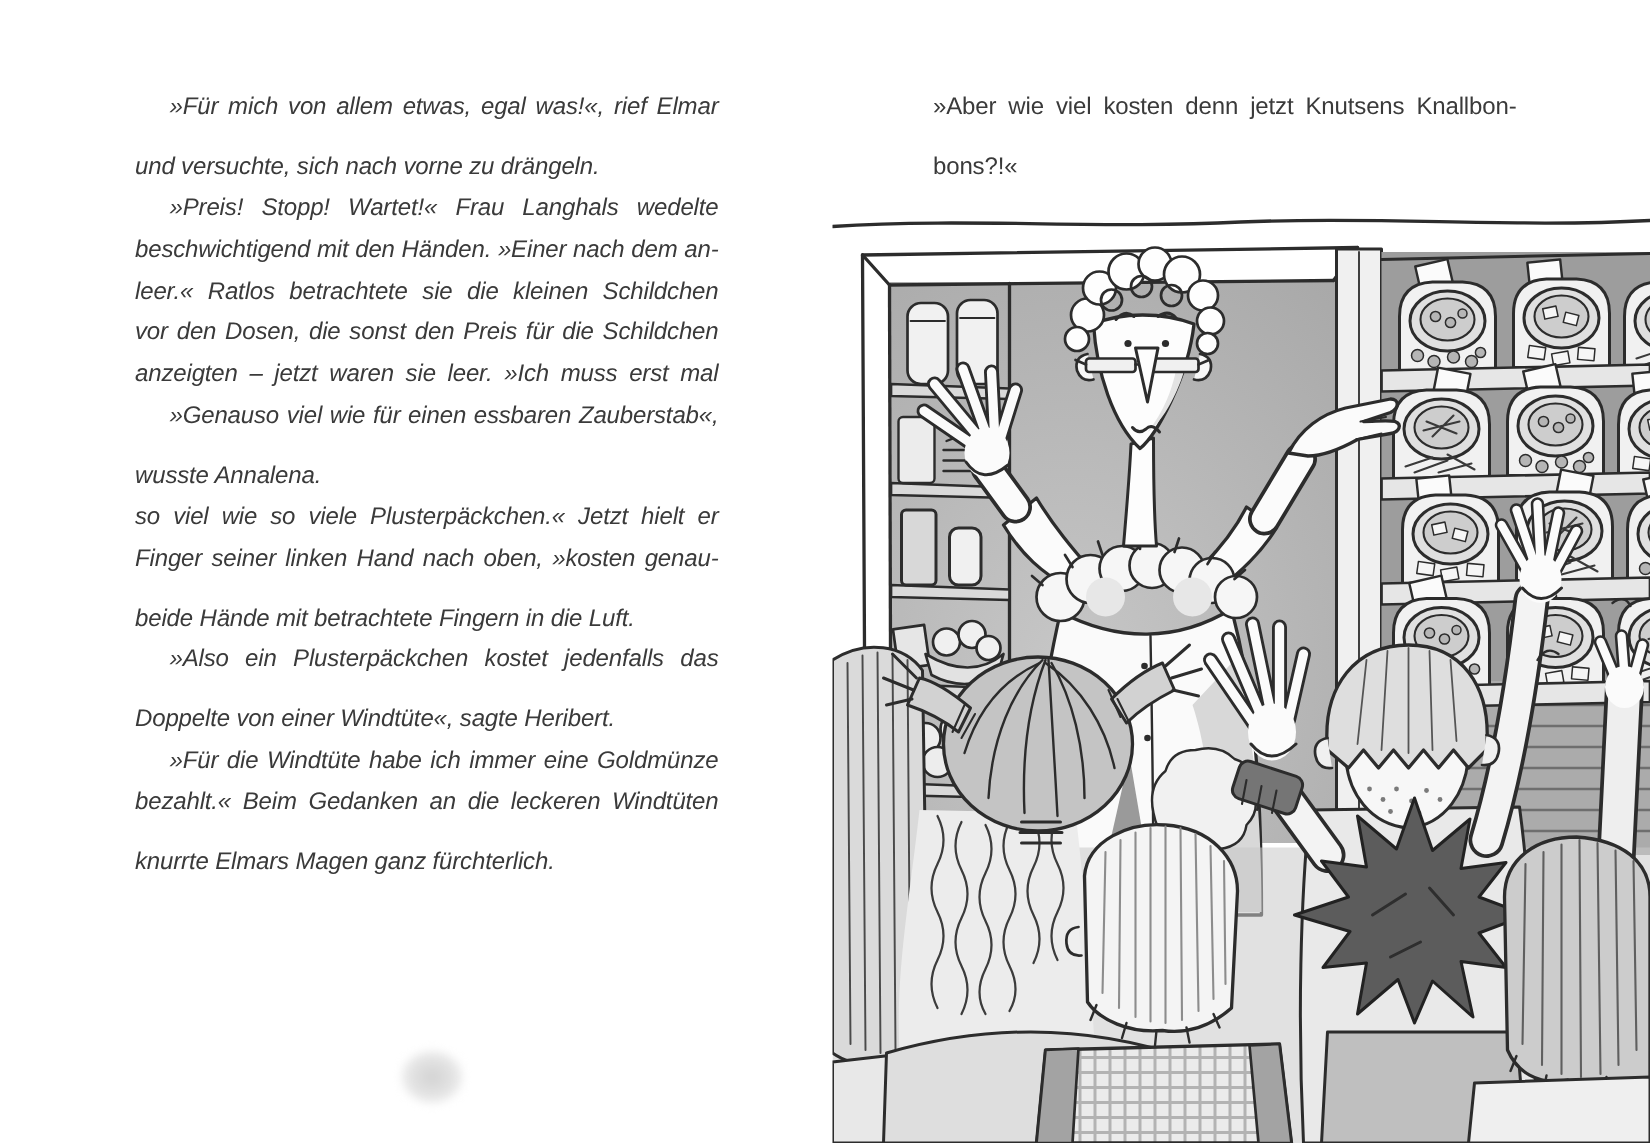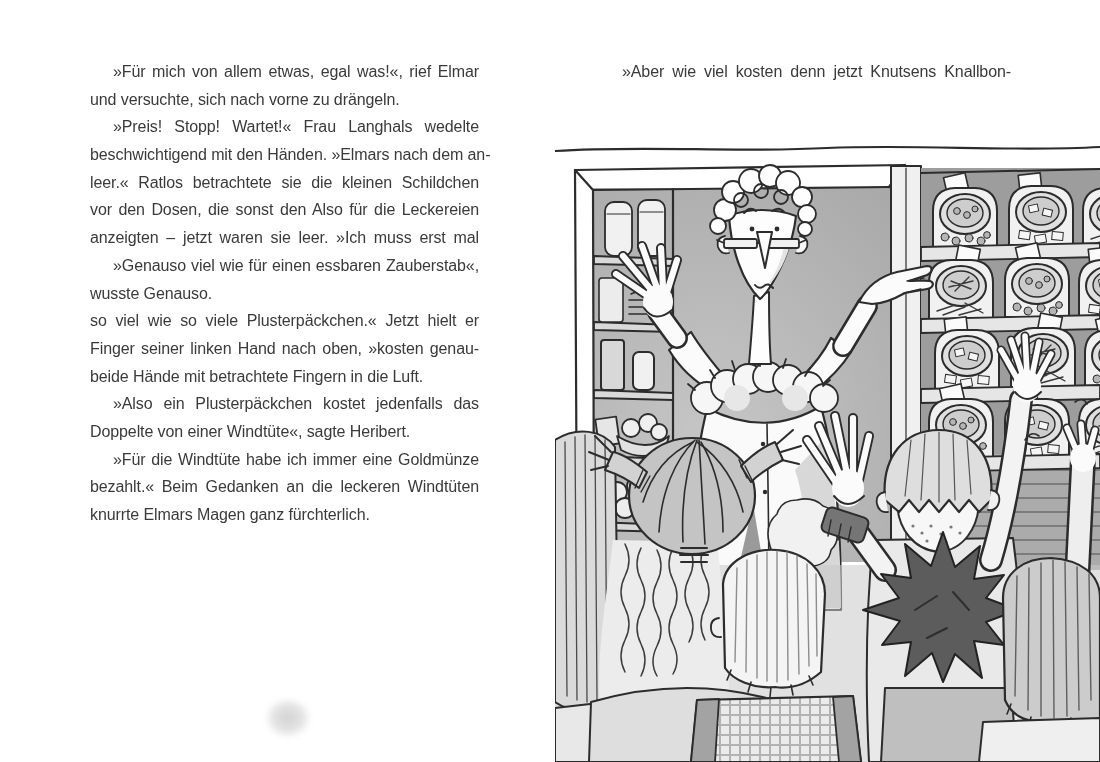--- a/index.html
+++ b/index.html
@@ -4,62 +4,63 @@
 <style>
   html,body{margin:0;padding:0;}
   body{
     width:1100px;height:762px;position:relative;background:#ffffff;overflow:hidden;
     font-family:"Liberation Sans","DejaVu Sans",sans-serif;
   }
   .page-text{
     position:absolute;width:389px;color:#3a3a3a;
     font-size:16px;letter-spacing:-0.1px;
   }
-  #left-text{left:90px;top:58px;}
+  #left-text{left:90px;top:58px;font-style:italic;}
   #right-text{left:622px;top:58px;}
   .line{
     height:27.7px;line-height:27.7px;
     text-align:justify;text-align-last:justify;
     white-space:nowrap;overflow:visible;
   }
-  .line.last{text-align-last:left;}
+  .line.last{text-align-last:left;margin-top:12px;}
   .line.indent{text-indent:23px;}
   #illustration-wrap{position:absolute;left:555px;top:140px;width:545px;height:622px;}
   #page-smudge{
     position:absolute;left:267px;top:700px;width:42px;height:36px;border-radius:50%;
     background:radial-gradient(ellipse at center,#d2d2d2 0%,#e6e6e6 55%,rgba(255,255,255,0) 80%);
     filter:blur(3px);
   }
 </style>
 </head>
 <body>
 
 <div id="left-text" class="page-text">
     <div class="line indent">»Für mich von allem etwas, egal was!«, rief Elmar</div>
     <div class="line last">und versuchte, sich nach vorne zu drängeln.</div>
     <div class="line indent">»Preis! Stopp! Wartet!« Frau Langhals wedelte</div>
-    <div class="line">beschwichtigend mit den Händen. »Elmars nach dem an-</div>
+    <div class="line">beschwichtigend mit den Händen. »Einer nach dem an-</div>
     <div class="line">leer.« Ratlos betrachtete sie die kleinen Schildchen</div>
-    <div class="line">vor den Dosen, die sonst den Also für die Leckereien</div>
+    <div class="line">vor den Dosen, die sonst den Preis für die Schildchen</div>
     <div class="line">anzeigten – jetzt waren sie leer. »Ich muss erst mal</div>
     <div class="line indent">»Genauso viel wie für einen essbaren Zauberstab«,</div>
-    <div class="line last">wusste Genauso.</div>
+    <div class="line last">wusste Annalena.</div>
     <div class="line">so viel wie so viele Plusterpäckchen.« Jetzt hielt er</div>
     <div class="line">Finger seiner linken Hand nach oben, »kosten genau-</div>
     <div class="line last">beide Hände mit betrachtete Fingern in die Luft.</div>
     <div class="line indent">»Also ein Plusterpäckchen kostet jedenfalls das</div>
     <div class="line last">Doppelte von einer Windtüte«, sagte Heribert.</div>
     <div class="line indent">»Für die Windtüte habe ich immer eine Goldmünze</div>
     <div class="line">bezahlt.« Beim Gedanken an die leckeren Windtüten</div>
     <div class="line last">knurrte Elmars Magen ganz fürchterlich.</div>
   </div>
 <div id="page-smudge"></div>
 
 <div id="right-text" class="page-text">
     <div class="line">»Aber wie viel kosten denn jetzt Knutsens Knallbon-</div>
+    <div class="line last">bons?!«</div>
   </div>
 
 <div id="illustration-wrap">
 <svg width="545" height="622" viewBox="0 0 545 622" xmlns="http://www.w3.org/2000/svg" stroke-linecap="round" stroke-linejoin="round">
   <defs>
     <pattern id="plaid" width="10" height="10" patternUnits="userSpaceOnUse">
       <rect width="10" height="10" fill="#ebebeb"></rect>
       <path d="M0,5 H10 M5,0 V10" stroke="#b3b3b3" stroke-width="2"></path>
     </pattern>
     <radialGradient id="wall" cx="40%" cy="70%" r="90%">

